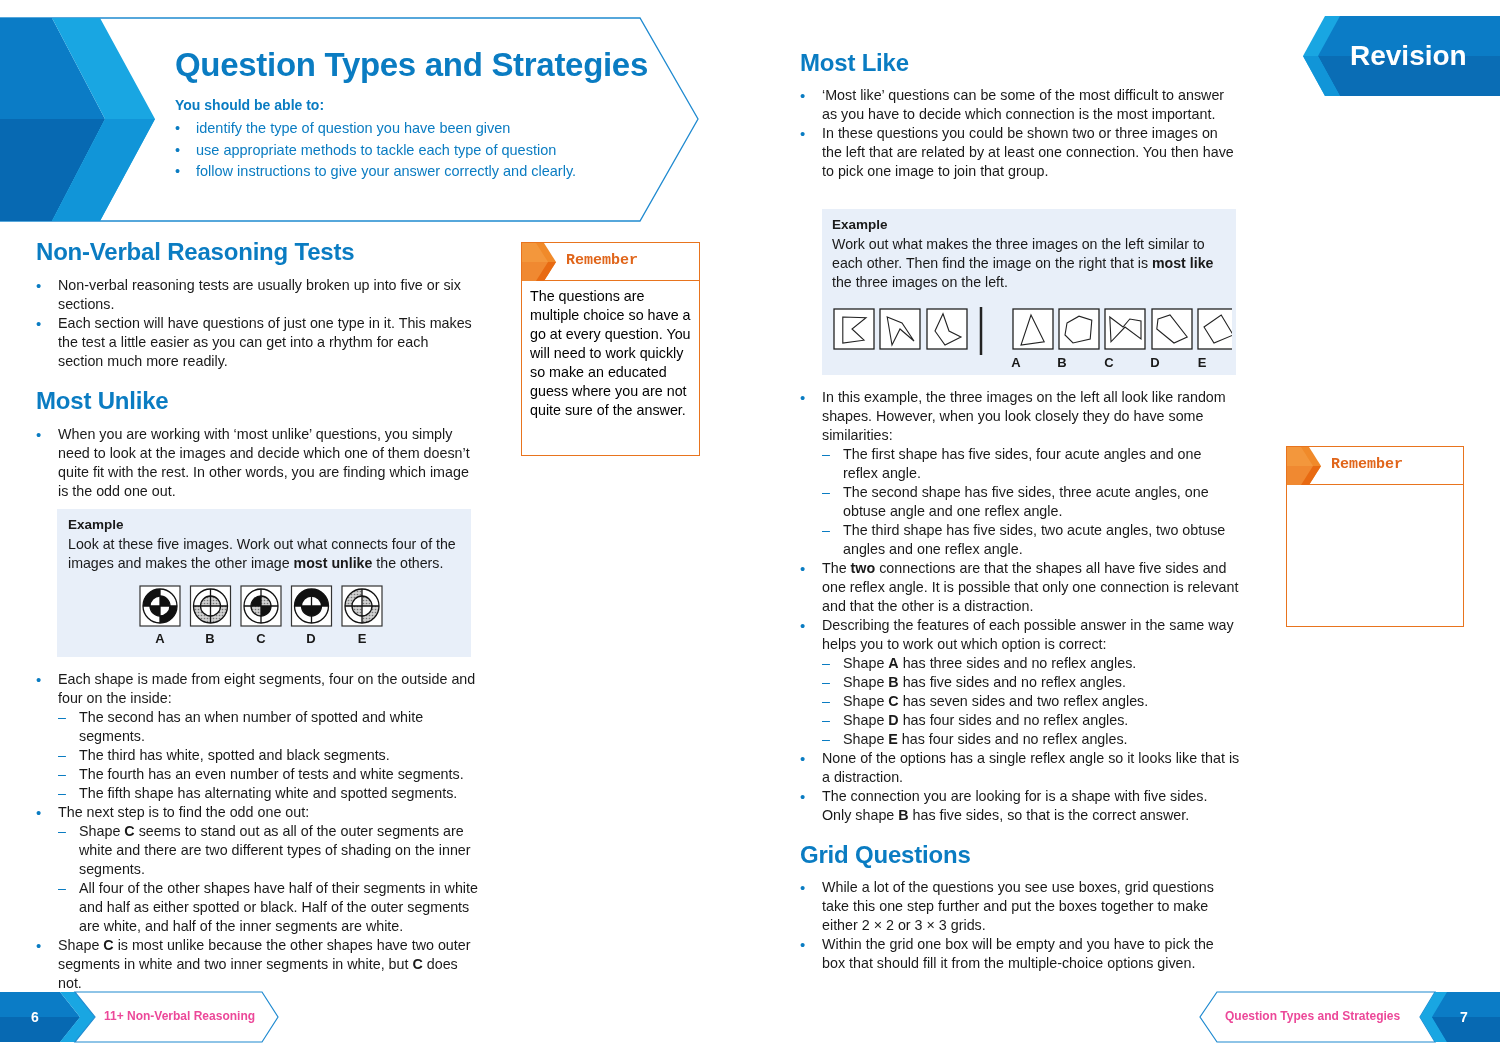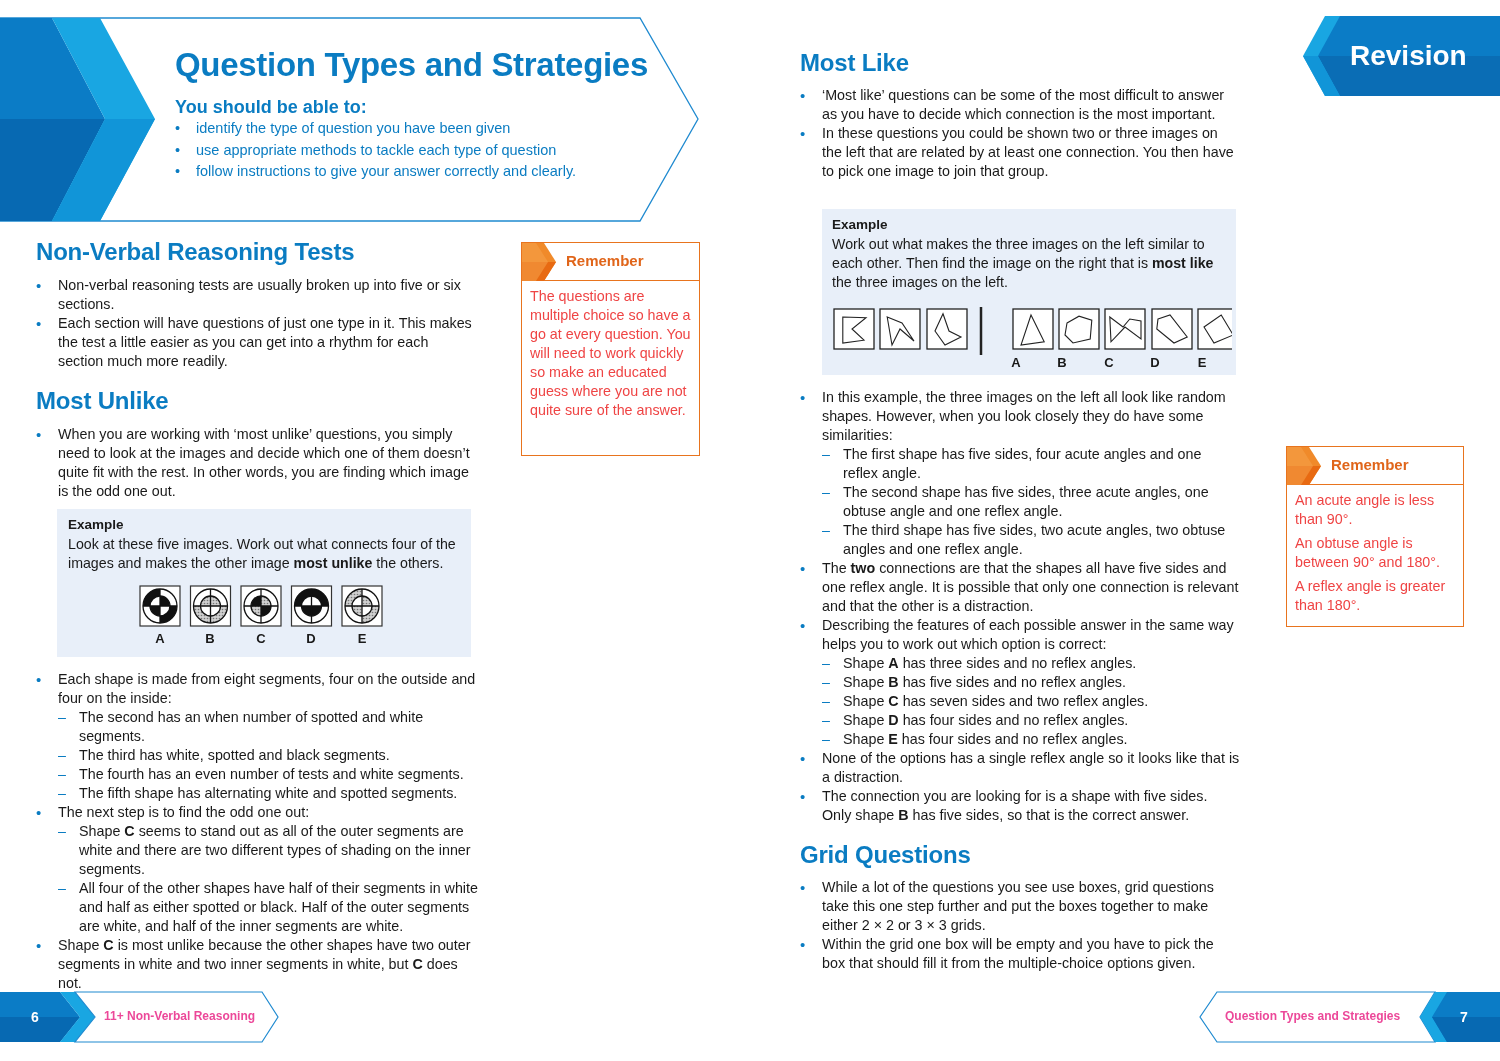--- a/index.html
+++ b/index.html
@@ -4,21 +4,21 @@
 <style>
   * { box-sizing: border-box; margin: 0; padding: 0; }
   html, body { width: 1500px; height: 1061px; background: #ffffff; overflow: hidden; }
   body { position: relative; font-family: "DejaVu Sans", "Liberation Sans", sans-serif; color: #1a1a1a; }
 
   .abs { position: absolute; }
 
   
   #banner-svg { position: absolute; left: 0; top: 0; }
   .banner-title { position: absolute; left: 175px; top: 46px; font-family: "Liberation Sans", sans-serif; font-weight: bold; font-size: 33px; color: #0a7cc2; letter-spacing: -0.3px; }
-  .banner-sub { position: absolute; left: 175px; top: 97px; font-family: "Liberation Sans", sans-serif; font-weight: bold; font-size: 18px; color: #0a7cc2; }
+  .banner-sub { position: absolute; left: 175px; top: 97px; font-family: "Liberation Sans", sans-serif; font-weight: bold; font-size: 14px; color: #0a7cc2; }
   .banner-list { position: absolute; left: 175px; top: 118px; list-style: none; }
   .banner-list li { font-family: "Liberation Sans", sans-serif; font-size: 14.5px; color: #0a7cc2; line-height: 21.5px; padding-left: 21px; position: relative; }
   .banner-list li::before { content: "\2022"; position: absolute; left: 0; top: 0; color: #0a7cc2; }
 
   
   .revision-label { position: absolute; left: 1350px; top: 40px; font-family: "Liberation Sans", sans-serif; font-weight: bold; font-size: 28px; color: #ffffff; }
 
   
   .h2 { position: absolute; font-family: "Liberation Sans", sans-serif; font-weight: bold; font-size: 24px; color: #0a7cc2; letter-spacing: -0.2px; }
 
@@ -33,22 +33,22 @@
 
   
   .example { position: absolute; background: #e8eff9; }
   .ex-title { position: absolute; font-family: "Liberation Sans", sans-serif; font-weight: bold; font-size: 13.5px; color: #1a1a1a; }
   .ex-text { position: absolute; font-family: "Liberation Sans", sans-serif; font-size: 14.2px; line-height: 19px; color: #1a1a1a; }
   .opt-label { position: absolute; font-family: "Liberation Sans", sans-serif; font-weight: bold; font-size: 13px; color: #1a1a1a; text-align: center; width: 20px; }
 
   
   .remember { position: absolute; border: 1.5px solid #e8741e; background: #fff; }
   .rem-head { position: relative; height: 38px; border-bottom: 1.5px solid #e8741e; }
-  .rem-title { position: absolute; left: 44px; top: 9px; font-family: Liberation Sans, sans-serif; font-weight: bold; font-size: 15px; color: #e0651a; }
-  .rem-body { font-family: "Liberation Sans", sans-serif; font-size: 14.3px; line-height: 19px; color: #ef4444; padding: 6px 8px; }
+  .rem-title { position: absolute; left: 44px; top: 9px; font-family: Liberation Mono, monospace; font-weight: bold; font-size: 15px; color: #e0651a; }
+  .rem-body { font-family: "Liberation Sans", sans-serif; font-size: 14.3px; line-height: 19px; color: #000000; padding: 6px 8px; }
   .rem-body p { margin-bottom: 5px; }
 
   
   .footer-num { position: absolute; font-family: "Liberation Sans", sans-serif; font-weight: bold; font-size: 14px; color: #ffffff; }
   .footer-title { position: absolute; font-family: "Liberation Sans", sans-serif; font-weight: bold; font-size: 12px; color: #ec4899; }
 </style>
 </head>
 <body>
 
 <svg id="banner-svg" width="720" height="230">
@@ -293,25 +293,20 @@
 
 <div class="remember" style="left:1286px;top:446px;width:178px;height:181px;">
   <div class="rem-head">
     <svg class="abs" style="left:0;top:0;" width="40" height="38">
       <polygon points="0,0 22,0 34,19 22,38 0,38" fill="#f08a2a"></polygon>
       <polygon points="0,19 34,19 22,38 0,38" fill="#e86a12"></polygon>
       <polygon points="0,0 14,0 26,19 14,38 0,38" fill="#f5a24a" opacity="0.55"></polygon>
     </svg>
     <div class="rem-title">Remember</div>
   </div>
-  <div class="rem-body">
-    <p>An acute angle is less than 90°.</p>
-    <p>An obtuse angle is between 90° and 180°.</p>
-    <p>A reflex angle is greater than 180°.</p>
-  </div>
 </div>
 
 <svg class="abs" style="left:0;top:990px;" width="290" height="55">
   <polygon points="0,2 60,2 80,27 60,52 0,52" fill="#0b7cc6"></polygon>
   <polygon points="0,27 80,27 60,52 0,52" fill="#0769b2"></polygon>
   <polygon points="60,2 75,2 95,27 75,52 60,52 80,27" fill="#19a6e2"></polygon>
   <polygon points="75,2 262,2 278,27 262,52 75,52 95,27" fill="#ffffff" stroke="#1f8ad0" stroke-width="1.2"></polygon>
 </svg>
 <div class="footer-num" style="left:31px;top:1009px;">6</div>
 <div class="footer-title" style="left:104px;top:1009px;">11+ Non-Verbal Reasoning</div>

